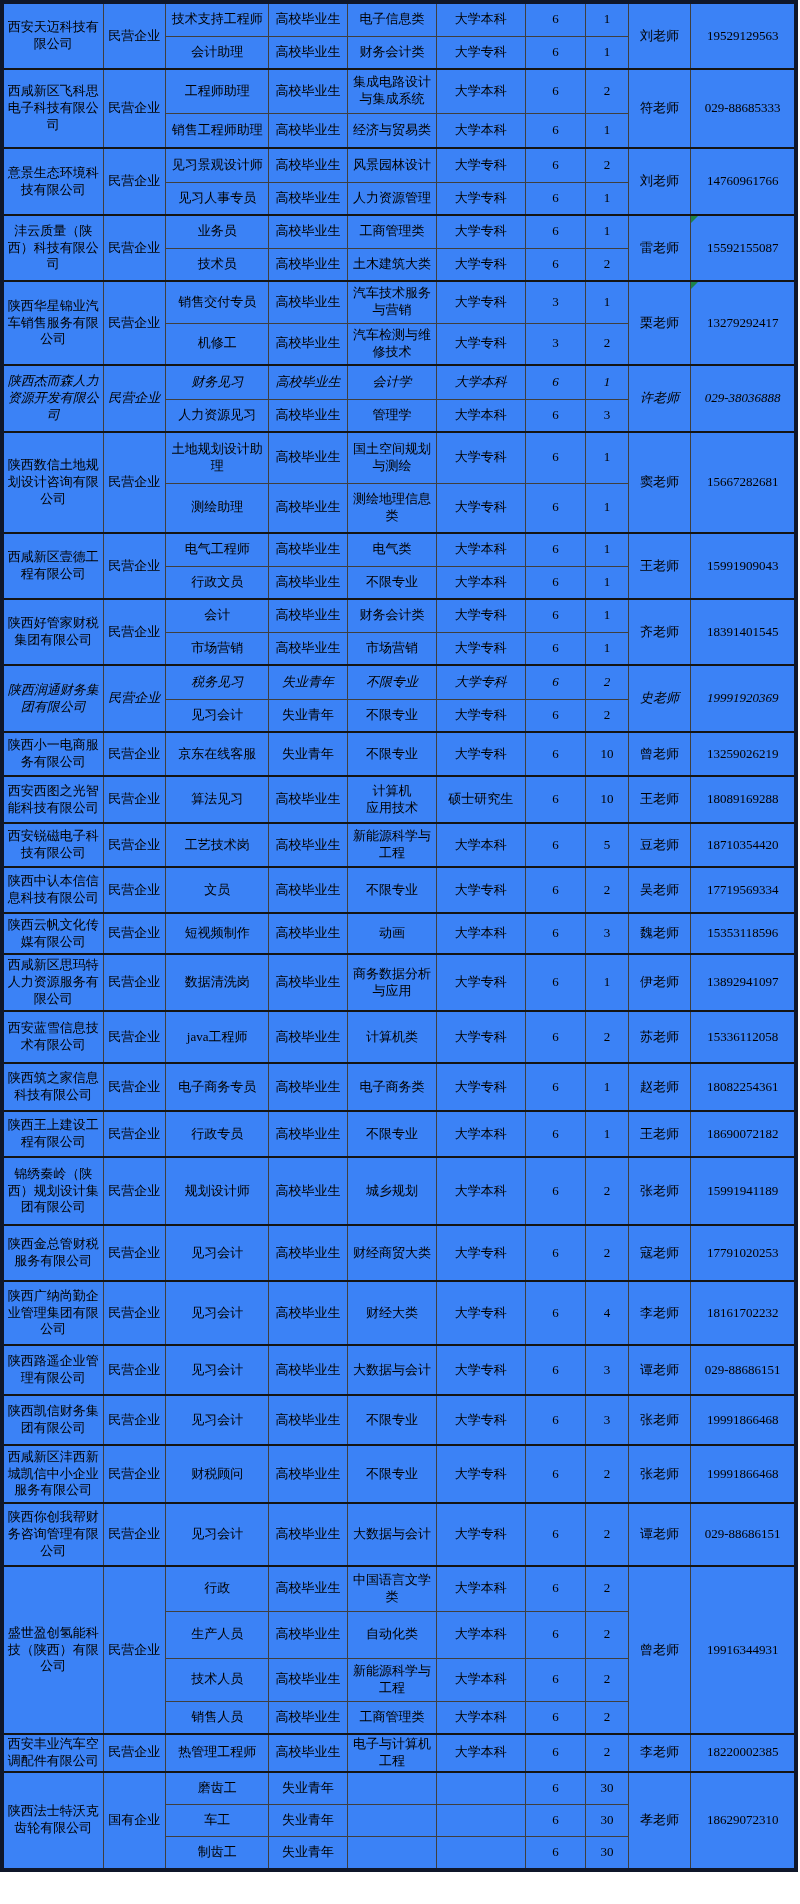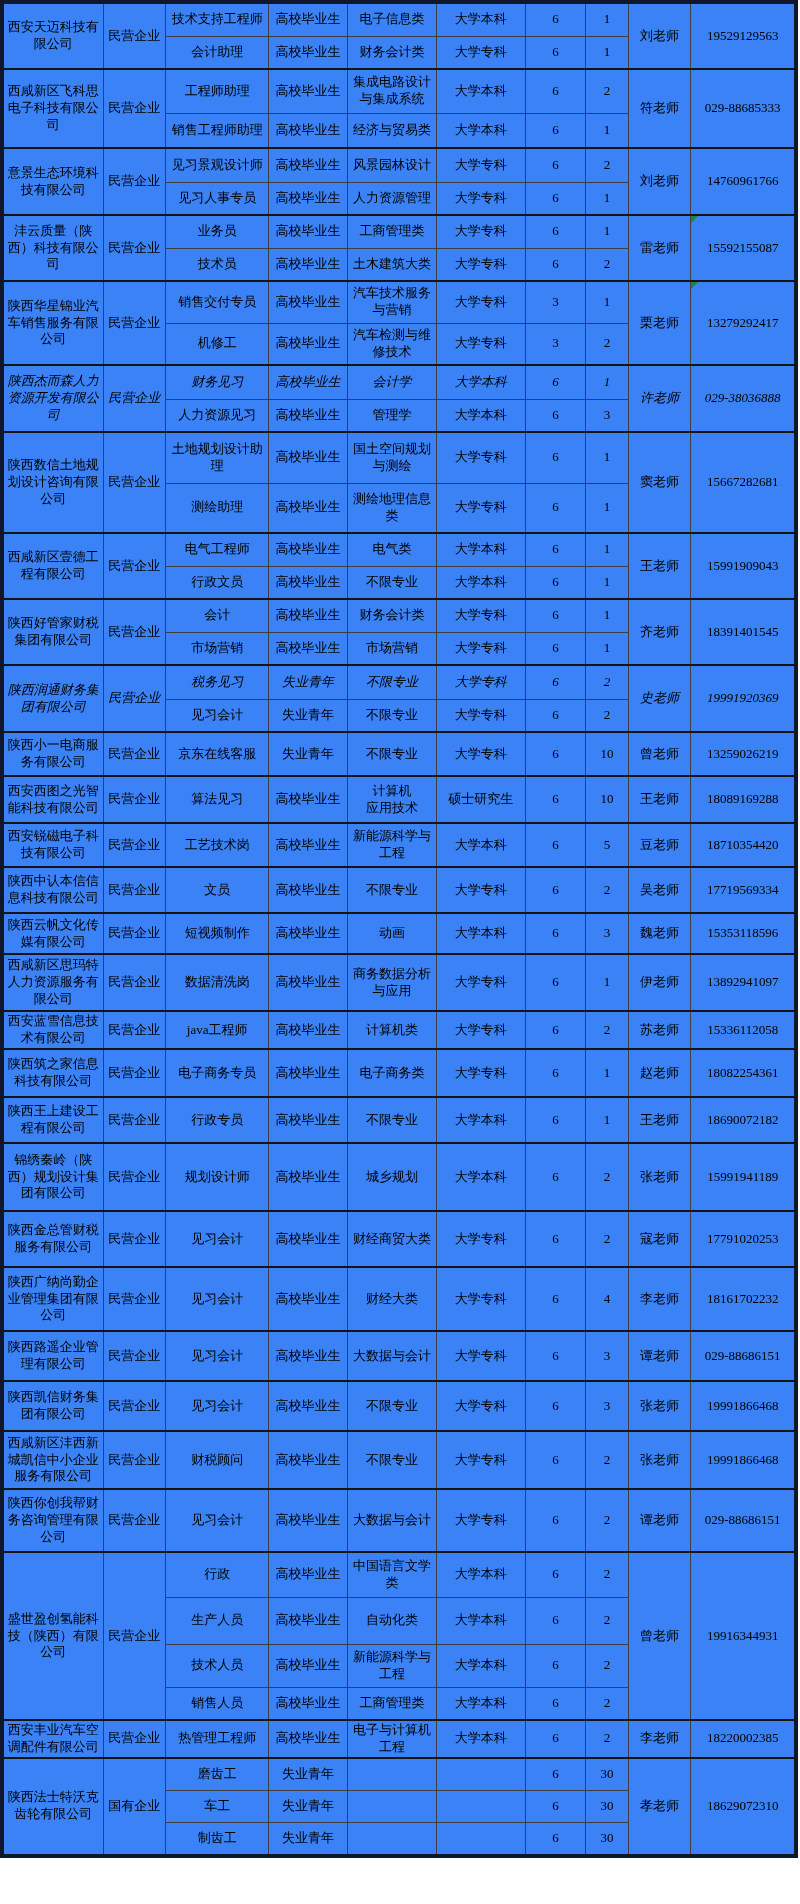--- a/index.html
+++ b/index.html
@@ -322,21 +322,21 @@
           <td>民营企业</td>
           <td>数据清洗岗</td>
           <td>高校毕业生</td>
           <td>商务数据分析与应用</td>
           <td>大学专科</td>
           <td>6</td>
           <td>1</td>
           <td>伊老师</td>
           <td class="phone">13892941097</td>
         </tr>
-        <tr class="group-start" style="height: 38px;">
+        <tr class="group-start" style="height: 52px;">
           <td class="company">西安蓝雪信息技术有限公司</td>
           <td>民营企业</td>
           <td>java工程师</td>
           <td>高校毕业生</td>
           <td>计算机类</td>
           <td>大学专科</td>
           <td>6</td>
           <td>2</td>
           <td>苏老师</td>
           <td class="phone">15336112058</td>

